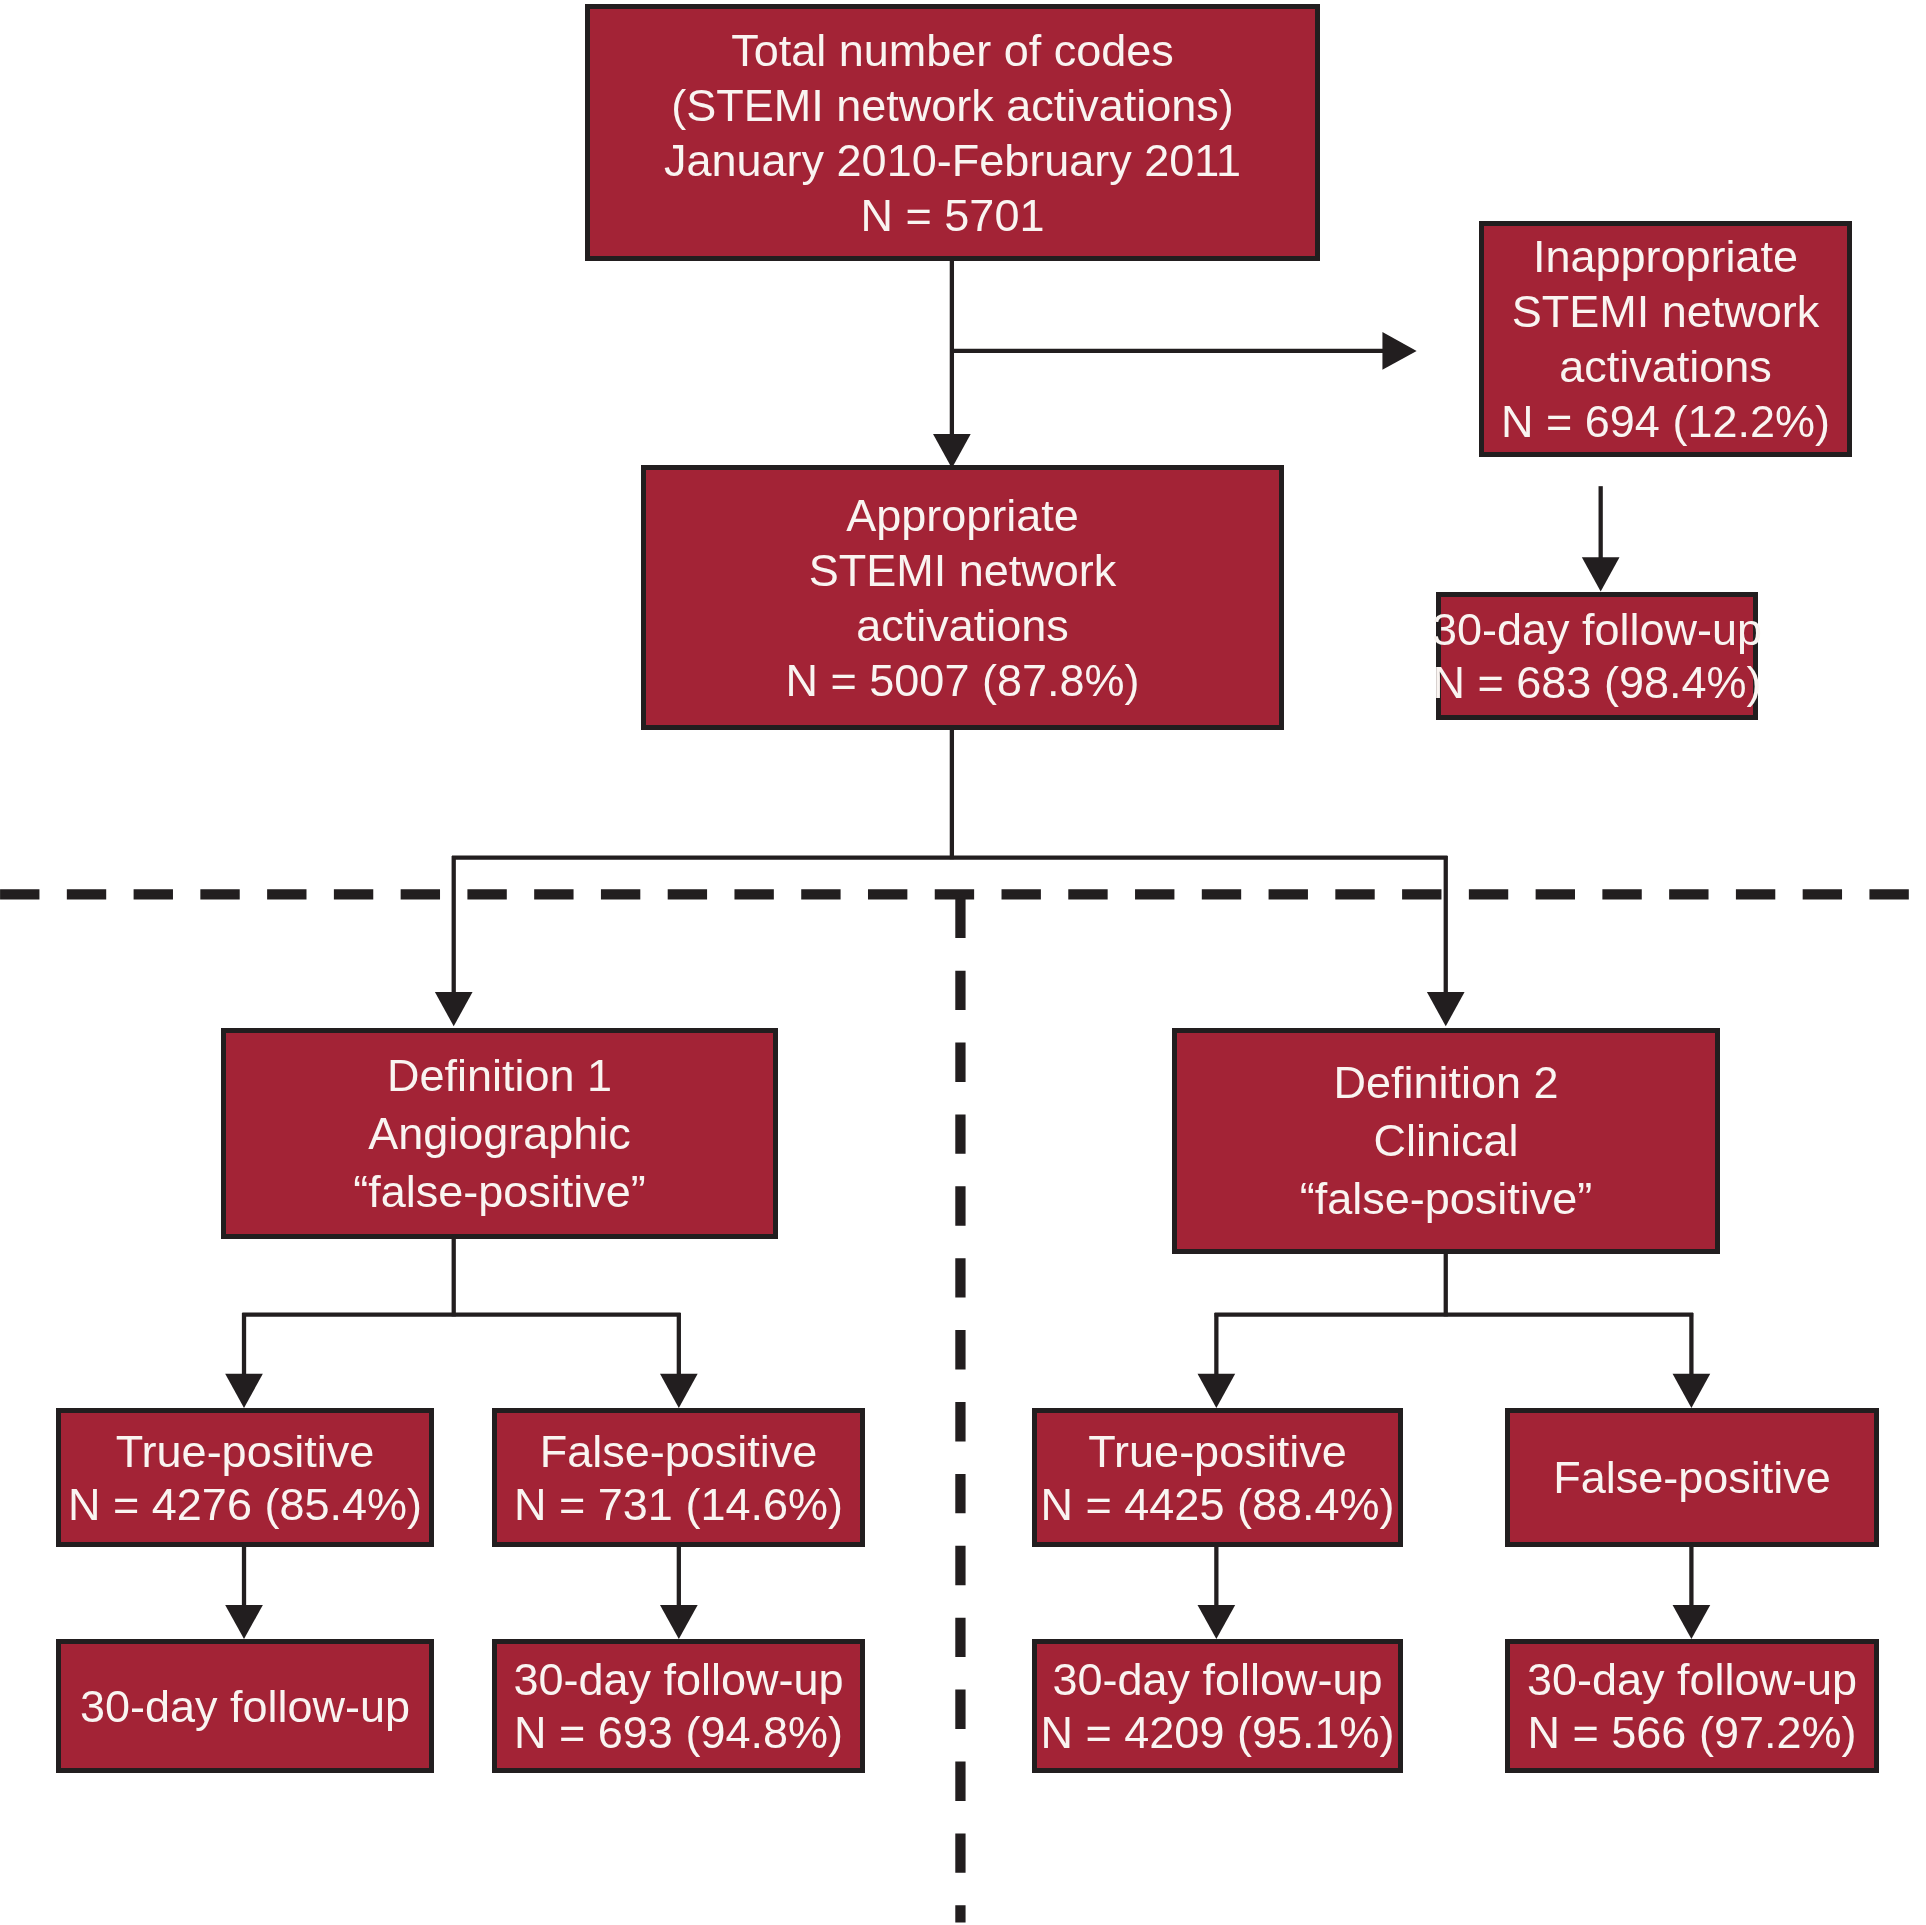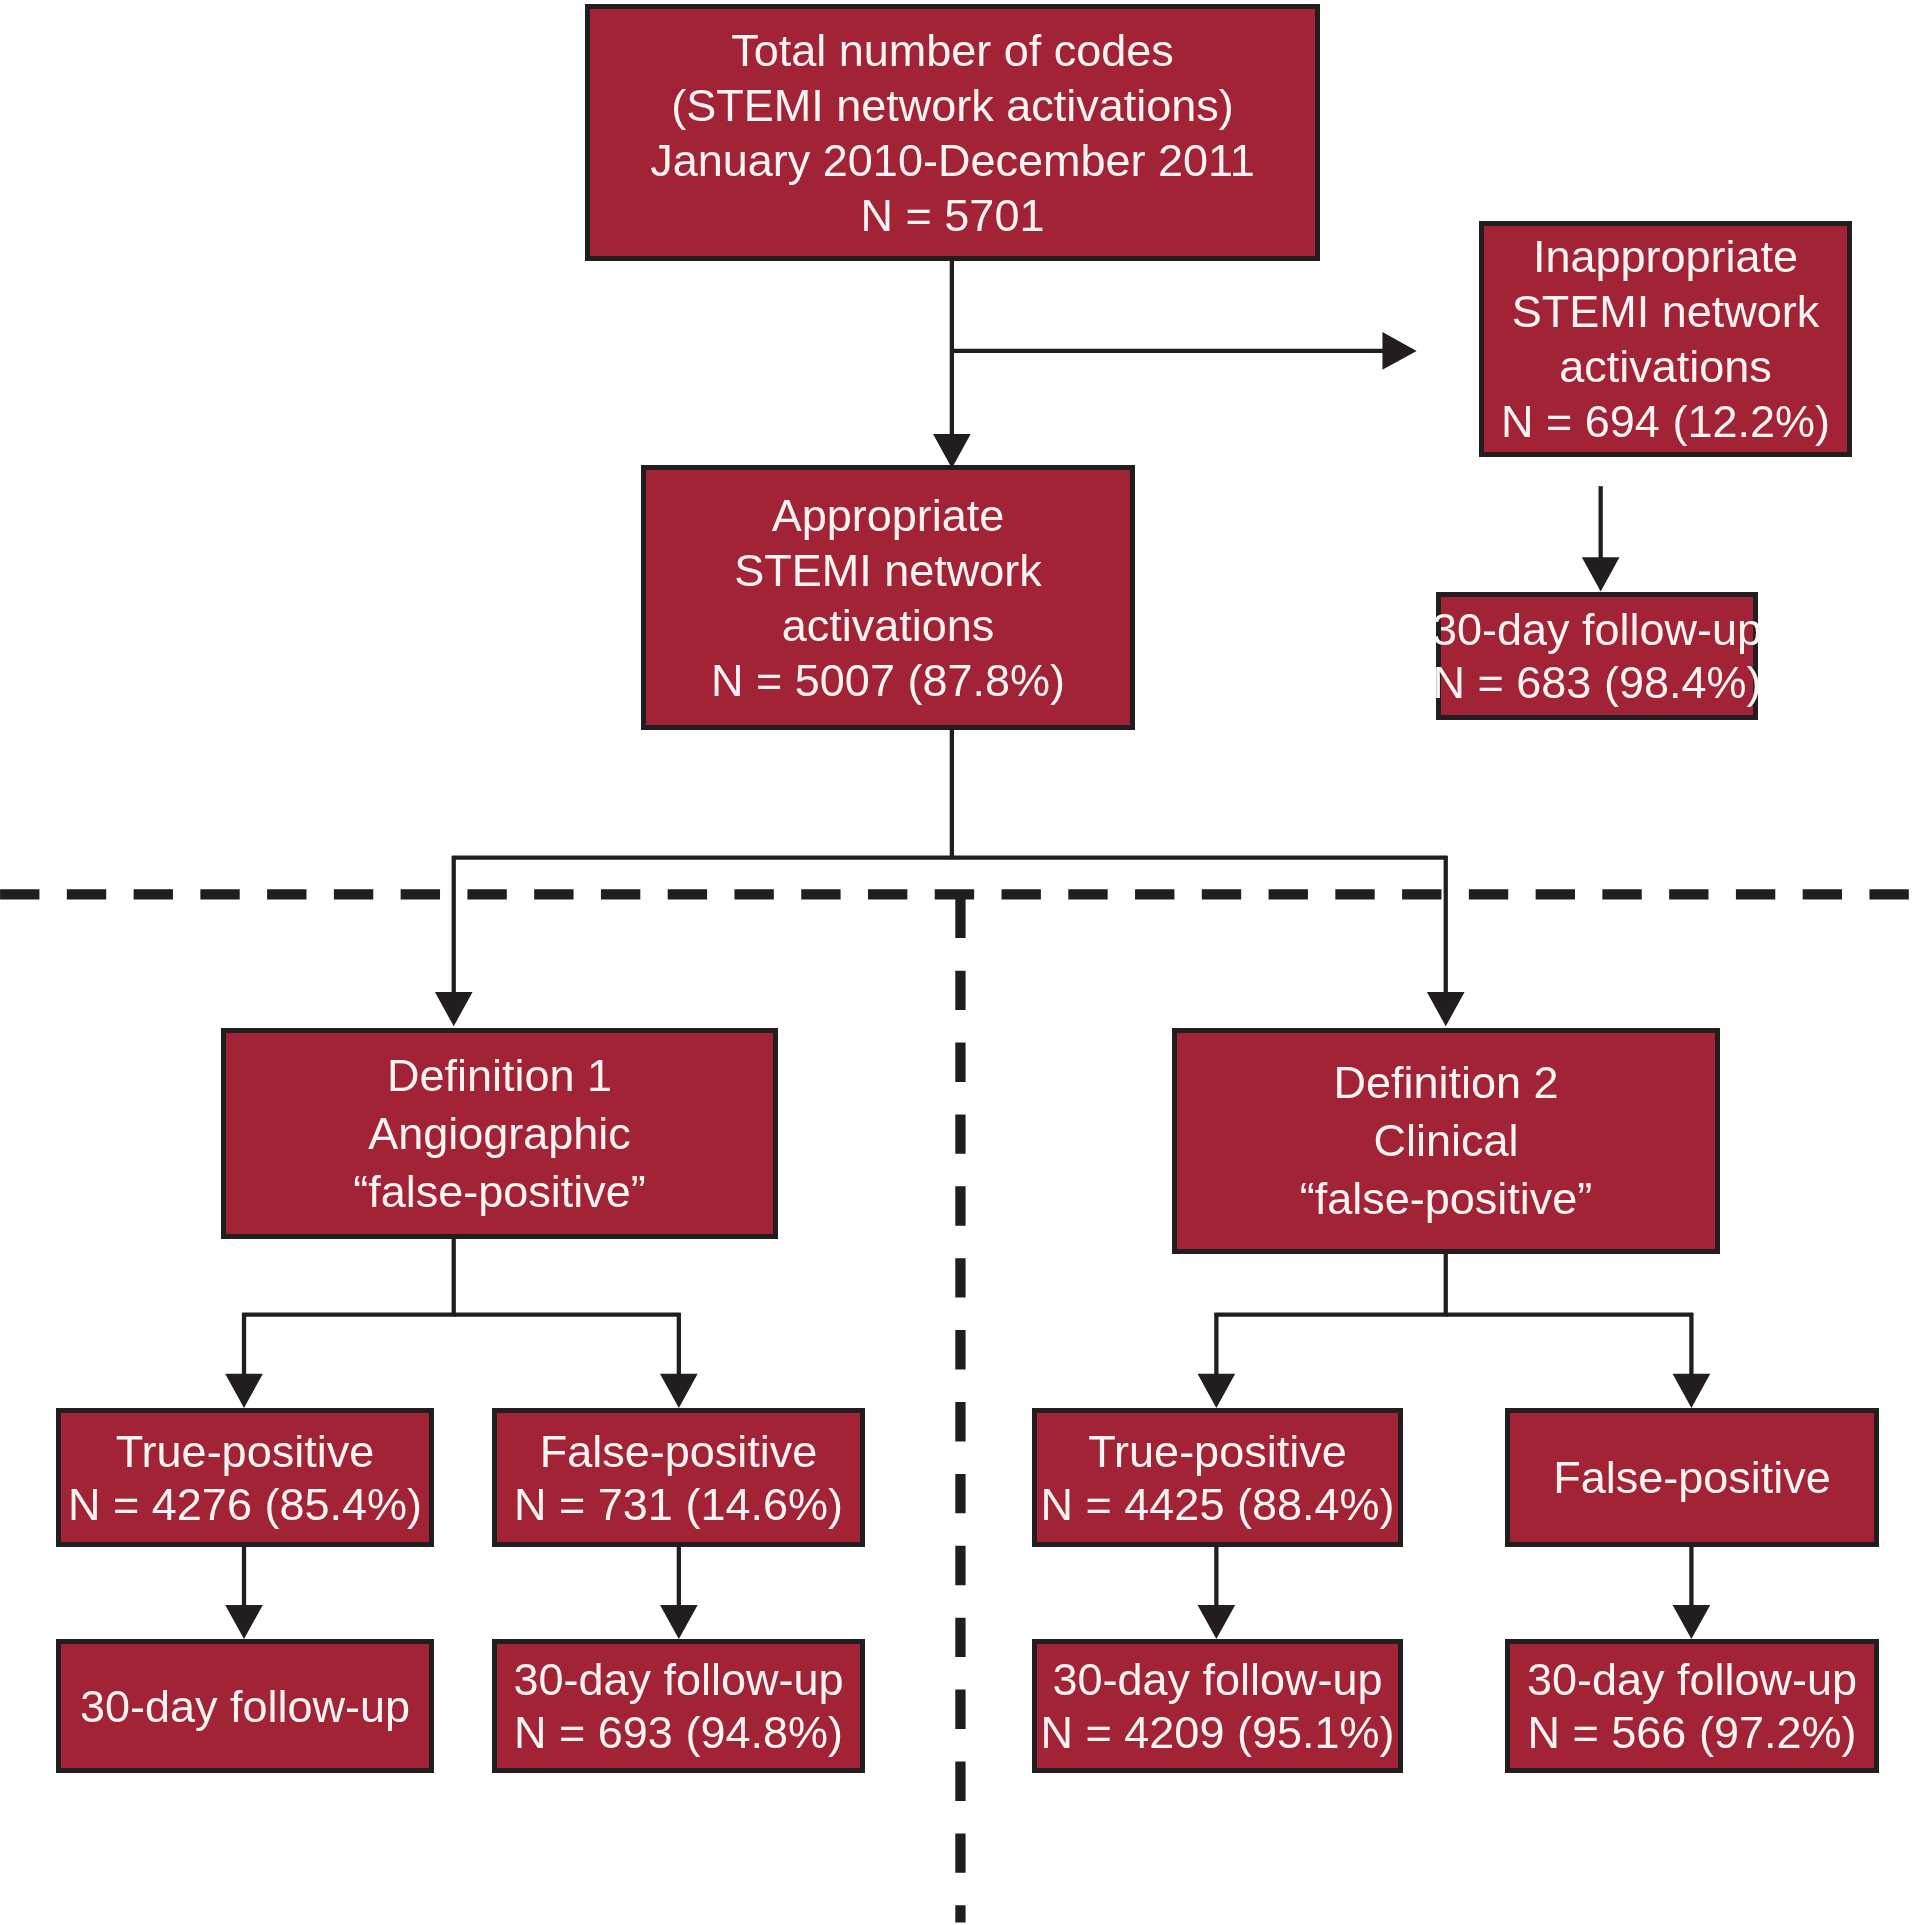--- a/index.html
+++ b/index.html
@@ -45,21 +45,21 @@
     line-height:55px;
   }
   .box .ln{ display:block; white-space:nowrap; }
   
   .box.def{ line-height:58px; }
   .box.small{ line-height:53px; }
 
   
   #box-total        { left:585px;  top:4.3px;    width:735px; height:257px; }
   #box-inappropriate{ left:1479px; top:221px;  width:373px; height:236px; }
-  #box-appropriate  { left:641px;  top:465px;  width:494px; height:265px; }
+  #box-appropriate  { left:641px;  top:465px;  width:643px; height:265px; }
   #box-inapp-fu     { left:1436px; top:592px;  width:322px; height:128px; }
   #box-def1         { left:175px;  top:1028px; width:557px; height:211px;margin-left:46px; }
   #box-def2         { left:1172px; top:1028px; width:548px; height:226px; }
   #box-d1-tp        { left:56px;   top:1408px; width:378px; height:139px; }
   #box-d1-fp        { left:492px;  top:1408px; width:373px; height:139px; }
   #box-d2-tp        { left:1032px; top:1408px; width:371px; height:139px; }
   #box-d2-fp        { left:1505px; top:1408px; width:374px; height:139px; }
   #box-d1-tp-fu     { left:56px;   top:1639px; width:378px; height:134px; }
   #box-d1-fp-fu     { left:492px;  top:1639px; width:373px; height:134px; }
   #box-d2-tp-fu     { left:1032px; top:1639px; width:371px; height:134px; }
@@ -112,21 +112,21 @@
 
     <line class="solid" x1="1421" y1="1807" x2="1421" y2="1877"></line>
     <polygon points="1399,1875 1443,1875 1421,1915"></polygon>
     <line class="solid" x1="1976" y1="1807" x2="1976" y2="1877"></line>
     <polygon points="1954,1875 1998,1875 1976,1915"></polygon>
   </svg>
 
   <div class="box" id="box-total">
     <span class="ln">Total number of codes</span>
     <span class="ln">(STEMI network activations)</span>
-    <span class="ln">January 2010-December 2011</span>
+    <span class="ln">January 2010-February 2011</span>
     <span class="ln">N = 5701</span>
   </div>
 
   <div class="box" id="box-inappropriate">
     <span class="ln">Inappropriate</span>
     <span class="ln">STEMI network</span>
     <span class="ln">activations</span>
     <span class="ln">N = 694 (12.2%)</span>
   </div>
 

